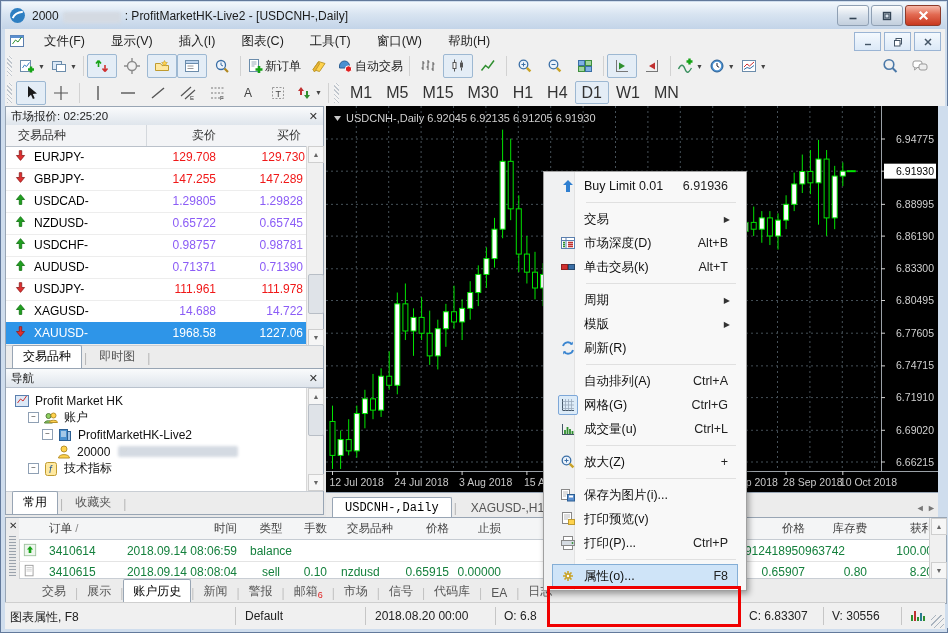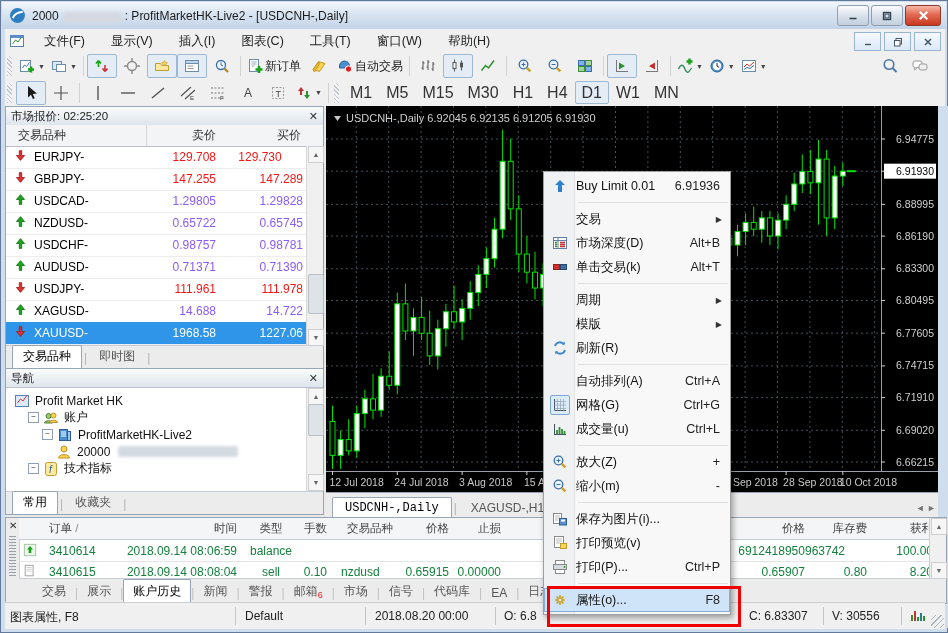--- a/index.html
+++ b/index.html
@@ -91,21 +91,21 @@
   .badge{color:#e02020;font-size:9px;vertical-align:sub;}
   
   #statusbar{position:absolute;left:4px;top:601px;width:940px;height:26px;background:#f0f0f0;
     border-top:1px solid #cfcfcf;font-size:12px;color:#222;}
   .sb-sep{position:absolute;top:4px;width:1px;height:18px;background:#c6c6c6;}
   .sb-item{position:absolute;top:6px;white-space:nowrap;}
   .sb-grip{position:absolute;right:1px;bottom:1px;width:13px;height:13px;
     background:repeating-linear-gradient(135deg,transparent 0 3px,#aab4bf 3px 4px);}
   
   #ctx-menu{position:absolute;left:542px;top:170px;width:186px;background:#f8f8f8;border:1px solid #a0a0a0;
-    box-shadow:2px 3px 6px rgba(0,0,0,.35);padding:2px 0;z-index:50;}
+    box-shadow:2px 3px 6px rgba(0,0,0,.35);padding:2px 8px;z-index:50;}
   #ctx-menu:before{content:"";position:absolute;left:0;top:0;bottom:0;width:30px;background:#f0f1f2;border-right:1px solid #e2e2e2;}
   .ctx-item{position:relative;height:24px;display:flex;align-items:center;font-size:12.5px;color:#111;}
   .ctx-icon{width:32px;display:flex;align-items:center;justify-content:center;flex:none;z-index:1;}
   .icon-box{border:1px solid #7da7d8;background:#dcebf8;border-radius:2px;padding:1px;display:flex;}
   .ctx-label{flex:1;z-index:1;white-space:nowrap;}
   .ctx-extra{padding-right:10px;color:#222;z-index:1;}
   .ctx-sub{padding-right:8px;font-size:8px;color:#333;z-index:1;}
   .ctx-sep{height:1px;background:#e0e0e0;margin:4px 2px 4px 34px;}
   .ctx-item.hl{background:#cfe4f8;outline:1px solid #84aed6;outline-offset:-1px;}
   #red-box{position:absolute;left:546px;top:585px;width:188px;height:35px;border:3px solid #f00000;z-index:60;}
@@ -438,21 +438,21 @@
       </div>
     <div id="mw-rows">
         <div class="mw-row" style="top:39px;width:300px;">
     <span class="cell" style="left:8px;top:3px;width:14px;height:14px">
             <svg width="13" height="13" viewBox="0 0 16 16">
               <path d="M8 14l5-6H9.5V2h-3v6H3z" fill="#e03030" stroke="#8f1f1f"></path>
             </svg>
           </span>
     <span class="cell" style="left:28px">EURJPY-</span>
     <span class="cell num-red" style="left:120px;width:90px;text-align:right">129.708</span>
-    <span class="cell num-red" style="left:209px;width:90px;text-align:center">129.730</span>
+    <span class="cell num-red" style="left:209px;width:90px;text-align:right">129.730</span>
   </div>
         <div class="mw-row" style="top:61px;width:300px;">
     <span class="cell" style="left:8px;top:3px;width:14px;height:14px">
             <svg width="13" height="13" viewBox="0 0 16 16">
               <path d="M8 14l5-6H9.5V2h-3v6H3z" fill="#e03030" stroke="#8f1f1f"></path>
             </svg>
           </span>
     <span class="cell" style="left:28px">GBPJPY-</span>
     <span class="cell num-red" style="left:120px;width:90px;text-align:right">147.255</span>
     <span class="cell num-red" style="left:207px;width:90px;text-align:right">147.289</span>
@@ -1028,31 +1028,20 @@
     <span class="ctx-icon">
           <svg width="16" height="16" viewBox="0 0 16 16">
             <circle cx="6.5" cy="6.5" r="4.3" fill="#eaf2fb" stroke="#3a6ea5" stroke-width="1.3"></circle>
             <path d="M4.5 6.5h4M6.5 4.5v4" stroke="#3a6ea5"></path>
             <path d="M9.8 9.8l3.6 3.6" stroke="#c9a227" stroke-width="2.4"></path>
           </svg>
         </span>
     <span class="ctx-label">放大(Z)</span>
         <span class="ctx-extra">+</span>
       </div>
-      <div class="ctx-item">
-    <span class="ctx-icon">
-          <svg width="16" height="16" viewBox="0 0 16 16">
-            <circle cx="6.5" cy="6.5" r="4.3" fill="#eaf2fb" stroke="#3a6ea5" stroke-width="1.3"></circle>
-            <path d="M4.5 6.5h4" stroke="#3a6ea5"></path>
-            <path d="M9.8 9.8l3.6 3.6" stroke="#c9a227" stroke-width="2.4"></path>
-          </svg>
-        </span>
-    <span class="ctx-label">缩小(m)</span>
-        <span class="ctx-extra">-</span>
-      </div>
       <div class="ctx-sep"></div>
       <div class="ctx-item">
     <span class="ctx-icon">
           <svg width="16" height="16" viewBox="0 0 16 16">
             <rect x="1.5" y="2.5" width="8" height="10" fill="#fff" stroke="#888"></rect>
             <path d="M3 5h5M3 7h5M3 9h3" stroke="#bbb"></path>
             <rect x="7.5" y="7.5" width="7" height="6.5" fill="#5b8fd0" stroke="#2c5f93"></rect>
             <rect x="9" y="8.5" width="4" height="2" fill="#fff"></rect>
           </svg>
         </span>

